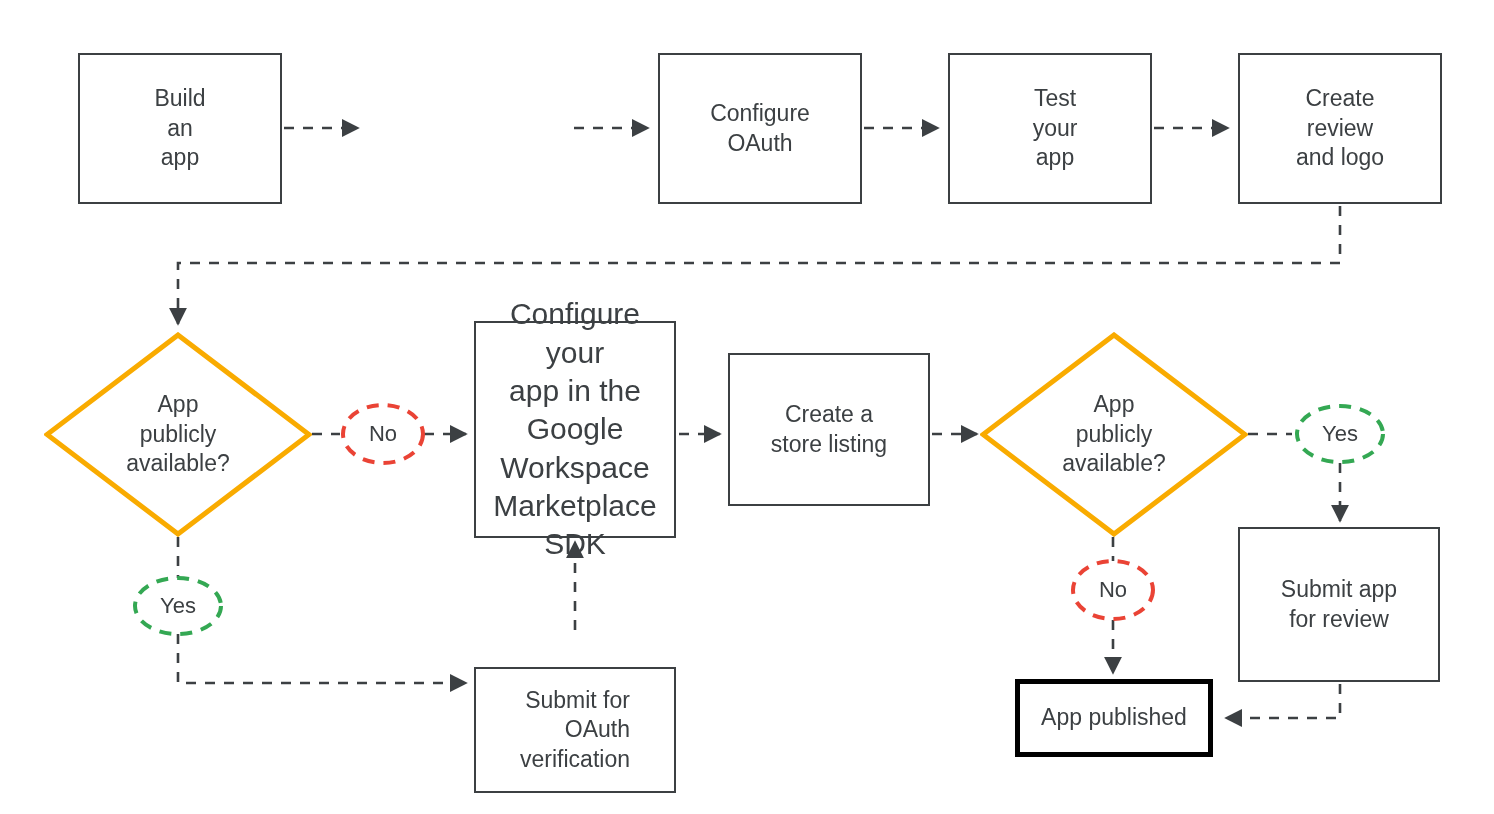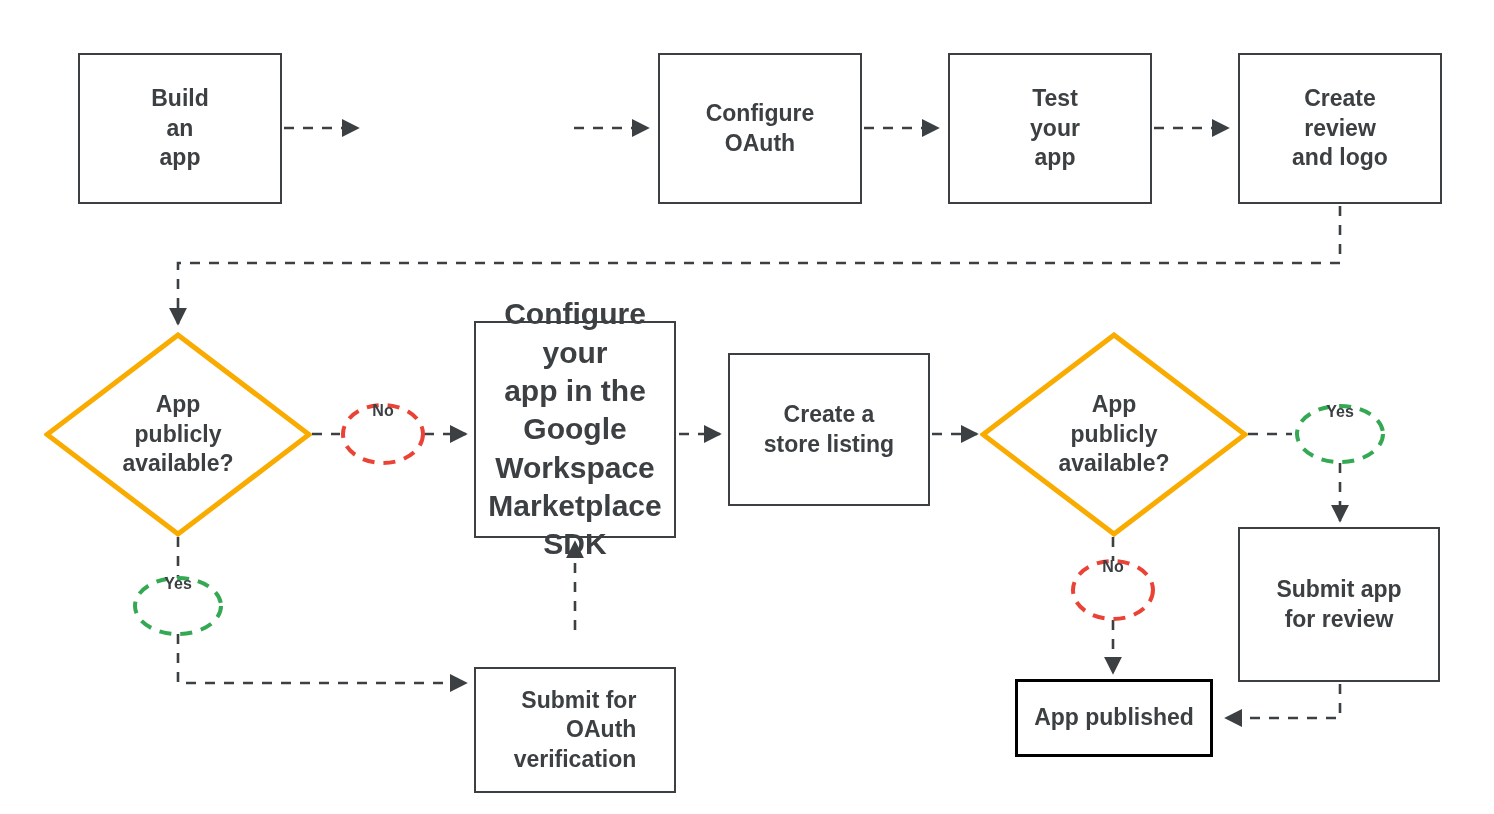--- a/index.html
+++ b/index.html
@@ -8,21 +8,20 @@
     padding: 0;
     background: #ffffff;
   }
   #canvas {
     position: relative;
     width: 1494px;
     height: 814px;
     background: #ffffff;
     font-family: "Liberation Sans", sans-serif;
     overflow: hidden;
-    font-weight: bold;
   }
   #edge-layer {
     position: absolute;
     left: 0;
     top: 0;
     width: 1494px;
     height: 814px;
     pointer-events: none;
   }
   .node {
@@ -37,21 +36,21 @@
     line-height: 1.28;
     white-space: pre-line;
     z-index: 2;
   }
   .process {
     border: 2px solid #3c4043;
     font-size: 23px;
     padding: 2px 6px;
   }
   .terminal-green {
-    border: 3px solid #000000;
+    border: 5px solid #000000;
     font-size: 23px;
     padding: 2px 6px;
   }
   .decision {
     background: transparent;
     border: none;
     font-size: 23px;
   }
   .decision .diamond-svg {
     position: absolute;
@@ -63,23 +62,23 @@
   .decision .decision-label {
     position: relative;
     z-index: 1;
     white-space: pre-line;
     line-height: 1.3;
   }
   .label-pill {
     position: absolute;
     box-sizing: border-box;
     display: flex;
-    align-items: flex-start;
+    align-items: center;
     justify-content: center;
-    font-size: 16px;
+    font-size: 22px;
     color: #3c4043;
     background: transparent;
     z-index: 3;
   }
   .label-pill .pill-svg {
     position: absolute;
     left: 0;
     top: 0;
     width: 100%;
     height: 100%;

